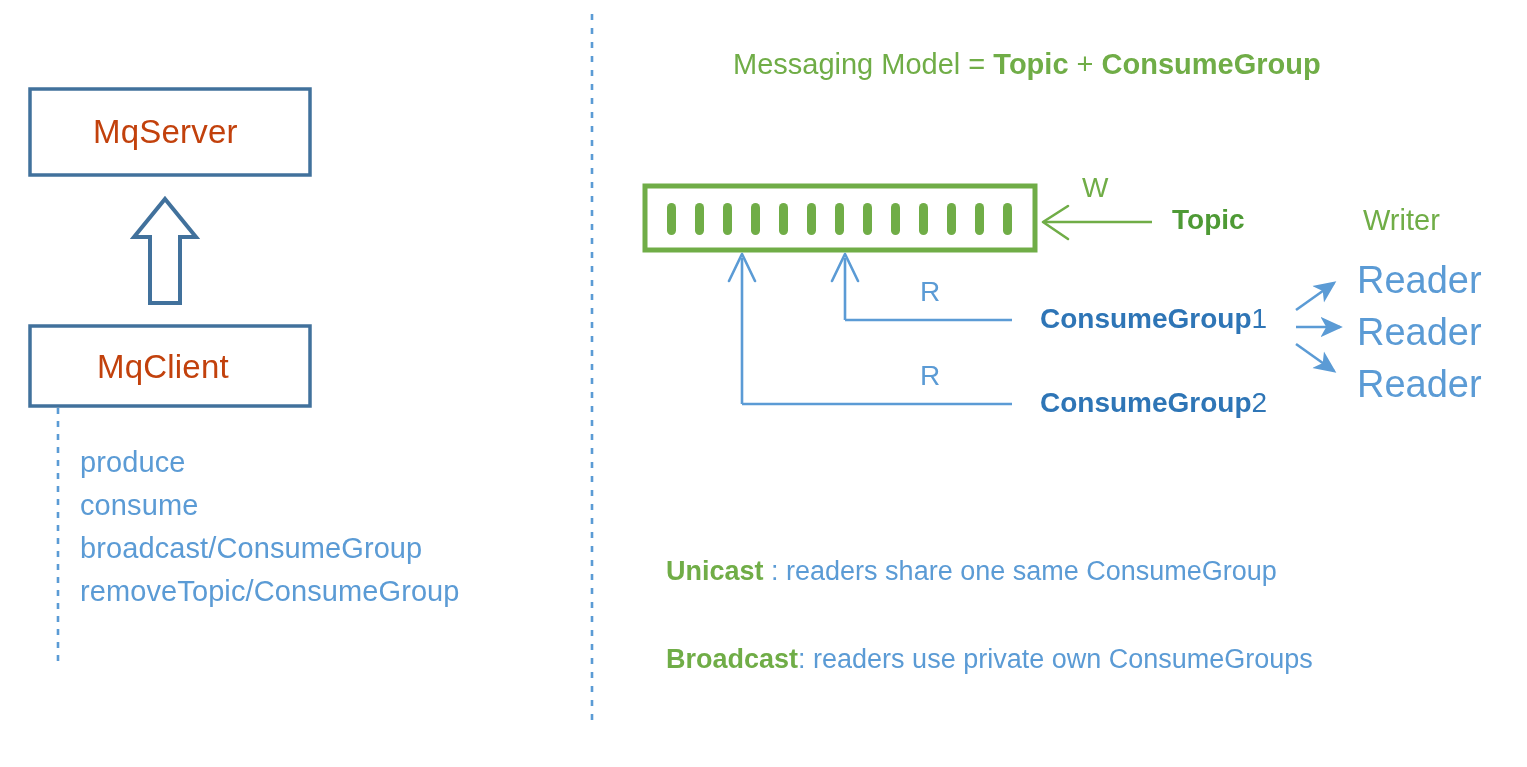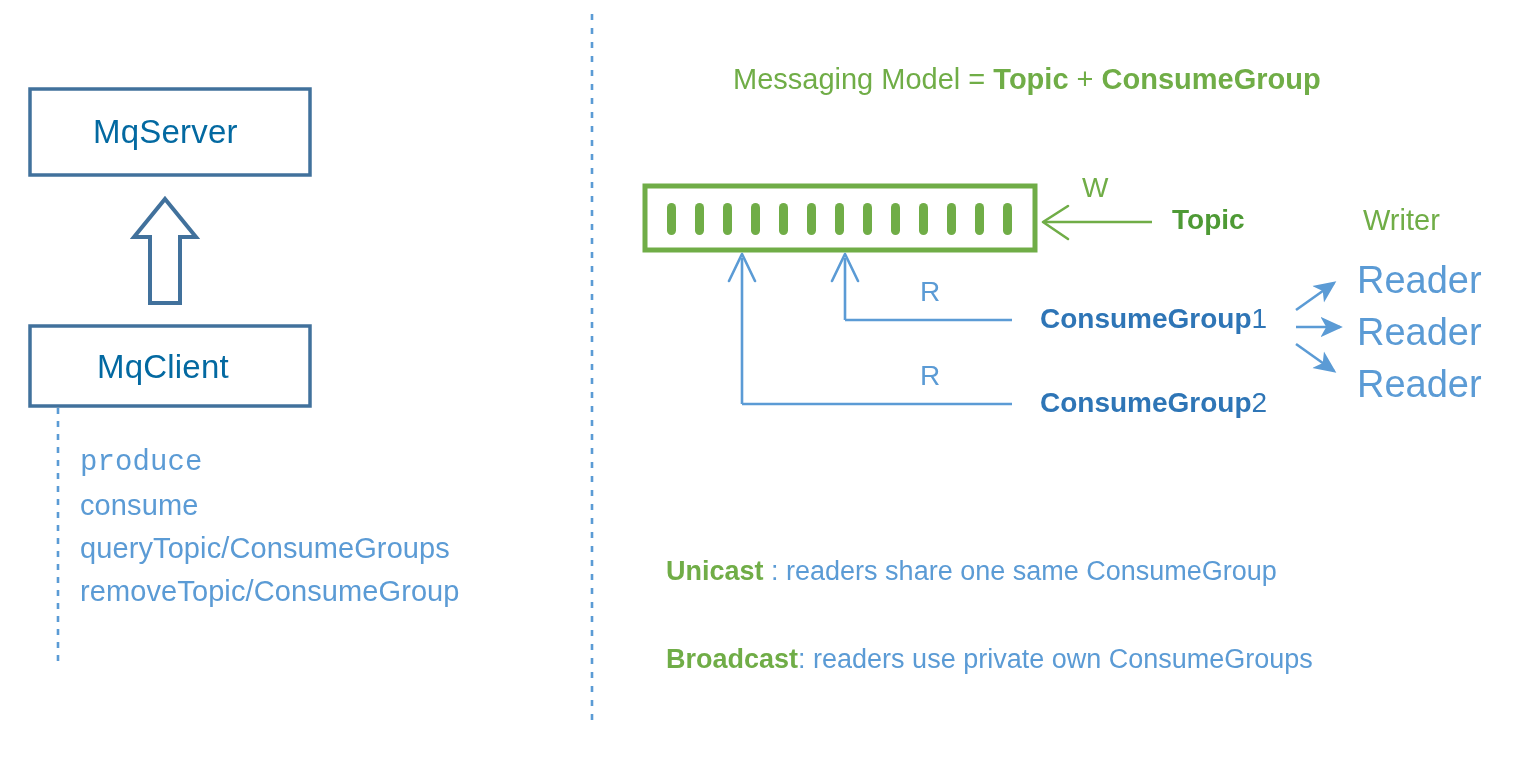--- a/index.html
+++ b/index.html
@@ -24,21 +24,21 @@
     height: 767px;
   }
   .lbl {
     position: absolute;
     white-space: nowrap;
     line-height: 1;
   }
   
   .node-box-label {
     font-size: 33px;
-    color: #0369a1;
+    color: #c2410c;
     letter-spacing: 0.2px;
   }
   .op-item {
     font-size: 29px;
     color: #5B9BD5;
     letter-spacing: 0.1px;
   }
   
   .title-text {
     font-size: 29px;
@@ -145,26 +145,26 @@
       <line x1="1296" y1="310" x2="1334" y2="283"></line>
       <line x1="1296" y1="327" x2="1340" y2="327"></line>
       <line x1="1296" y1="344" x2="1334" y2="371"></line>
     </g>
   </svg>
 
   <div class="lbl node-box-label" style="left:93px; top:115px;">MqServer</div>
 
   <div class="lbl node-box-label" style="left:97px; top:350px;">MqClient</div>
 
-  <div class="lbl op-item" style="left:80px; top:448px;font-family:Liberation Mono, monospace;">produce</div>
+  <div class="lbl op-item" style="left:80px; top:448px;">produce</div>
   <div class="lbl op-item" style="left:80px; top:491px;">consume</div>
-  <div class="lbl op-item" style="left:80px; top:534px;">queryTopic/ConsumeGroups</div>
+  <div class="lbl op-item" style="left:80px; top:534px;">broadcast/ConsumeGroup</div>
   <div class="lbl op-item" style="left:80px; top:577px;">removeTopic/ConsumeGroup</div>
 
-  <div class="lbl title-text" style="left:733px; top:65px;">
+  <div class="lbl title-text" style="left:733px; top:50px;">
     <span>Messaging Model = </span><b>Topic</b><span> + </span><b>ConsumeGroup</b>
   </div>
 
   <div class="lbl rw-letter" style="left:1082px; top:174px;">W</div>
 
   <div class="lbl tag-green" style="left:1172px; top:206px;">Topic</div>
 
   <div class="lbl tag-green-reg" style="left:1363px; top:206px;">Writer</div>
 
   <div class="lbl rw-letter-blue" style="left:920px; top:278px;">R</div>

